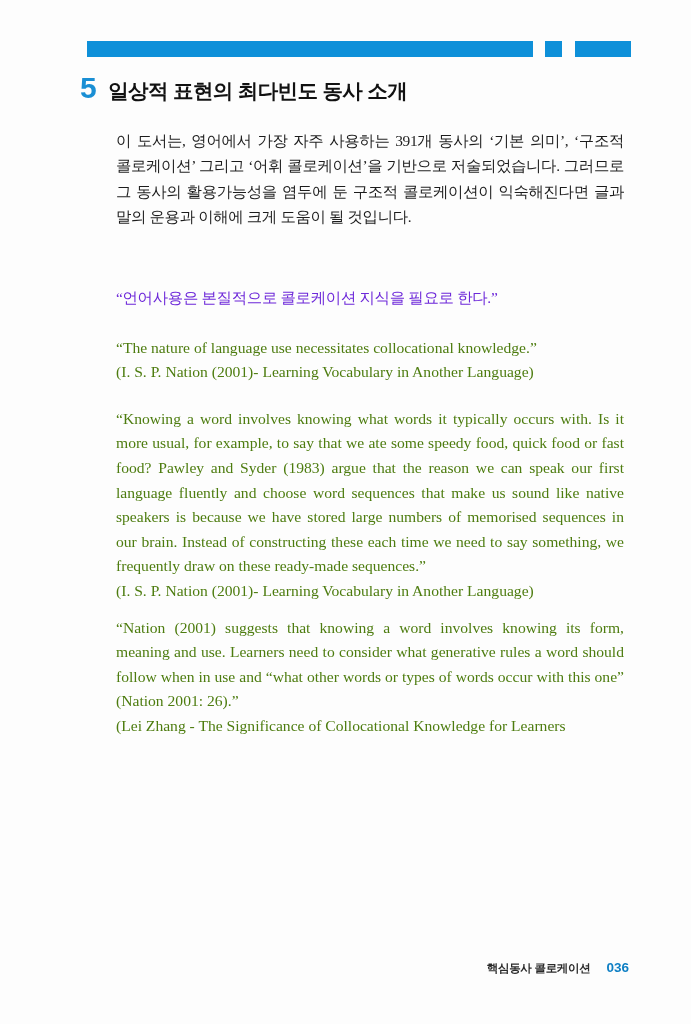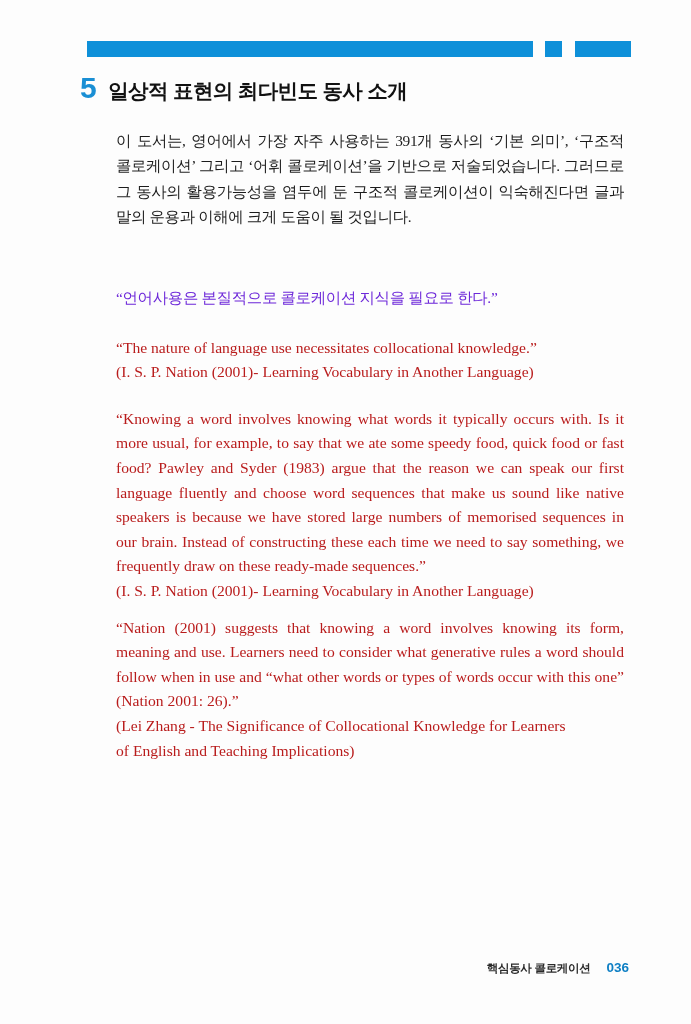--- a/index.html
+++ b/index.html
@@ -96,21 +96,21 @@
     line-height: 25px;
     color: #6d28d9;
     letter-spacing: -0.3px;
     margin-top: 55px;
   }
 
   .en-block {
     font-family: "Liberation Serif", serif;
     font-size: 15.6px;
     line-height: 24.6px;
-    color: #b91c1c;
+    color: #4d7c0f;
     text-align: justify;
     text-justify: inter-word;
   }
   .en-block .src-line {
     text-align: left;
   }
 
   .gap-26 { margin-top: 26px; }
   .gap-22 { margin-top: 22px; }
   .gap-24 { margin-top: 12px; }
@@ -169,21 +169,20 @@
     </div>
 
     <div class="en-block gap-22">
       <span>“Knowing a word involves knowing what words it typically occurs with. Is it more usual, for example, to say that we ate some speedy food, quick food or fast food? Pawley and Syder (1983) argue that the reason we can speak our first language fluently and choose word sequences that make us sound like native speakers is because we have stored large numbers of memorised sequences in our brain. Instead of constructing these each time we need to say something, we frequently draw on these ready-made sequences.”</span>
       <span class="src-line">(I. S. P. Nation (2001)- Learning Vocabulary in Another Language)</span>
     </div>
 
     <div class="en-block gap-24">
       <span>“Nation (2001) suggests that knowing a word involves knowing its form, meaning and use. Learners need to consider what generative rules a word should follow when in use and “what other words or types of words occur with this one” (Nation 2001: 26).”</span>
       <span class="src-line">(Lei Zhang - The Significance of Collocational Knowledge for Learners</span>
-      <span class="src-line">of English and Teaching Implications)</span>
     </div>
 
   </div>
 
   <div class="footer">
     <span class="footer-label">핵심동사 콜로케이션</span>
     <span class="footer-page">036</span>
   </div>
 
 </div>

